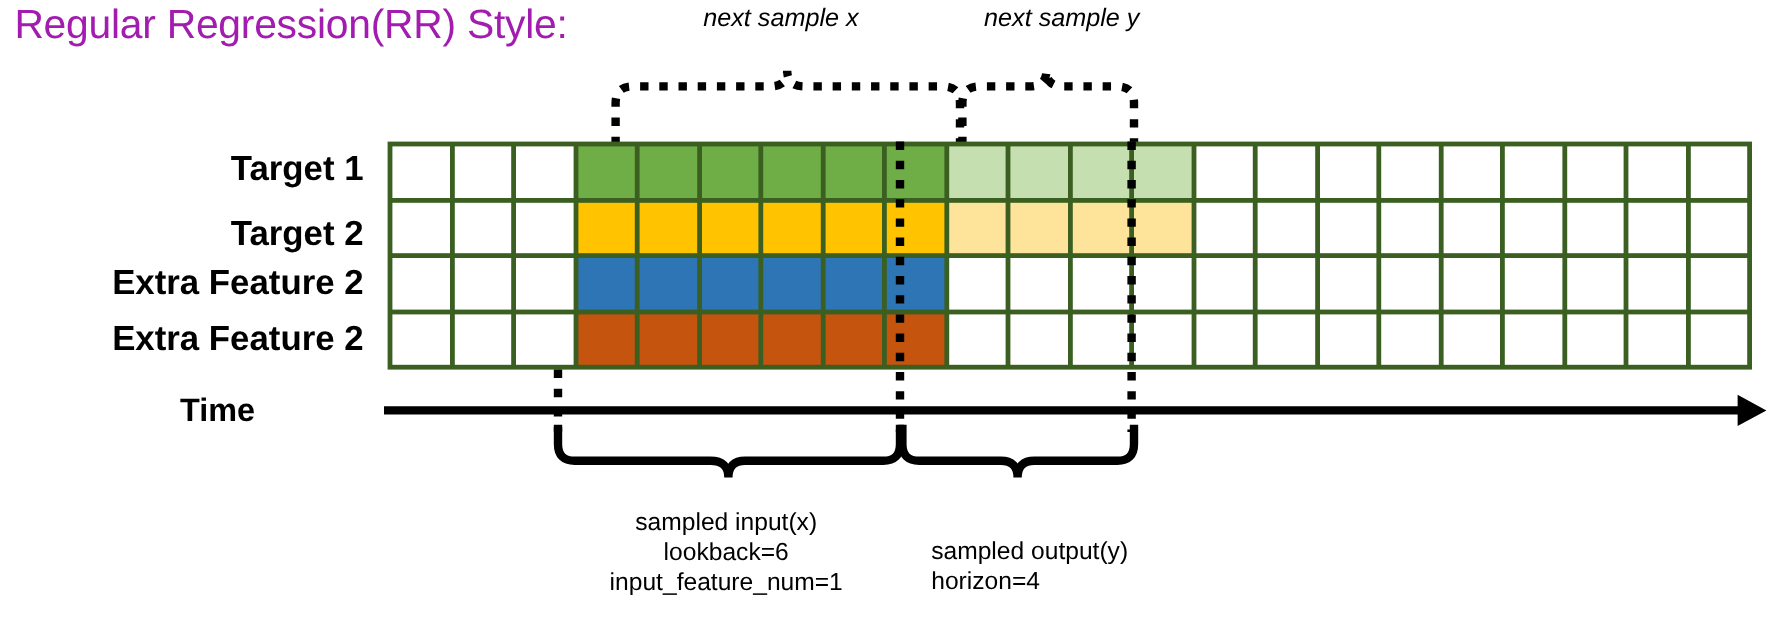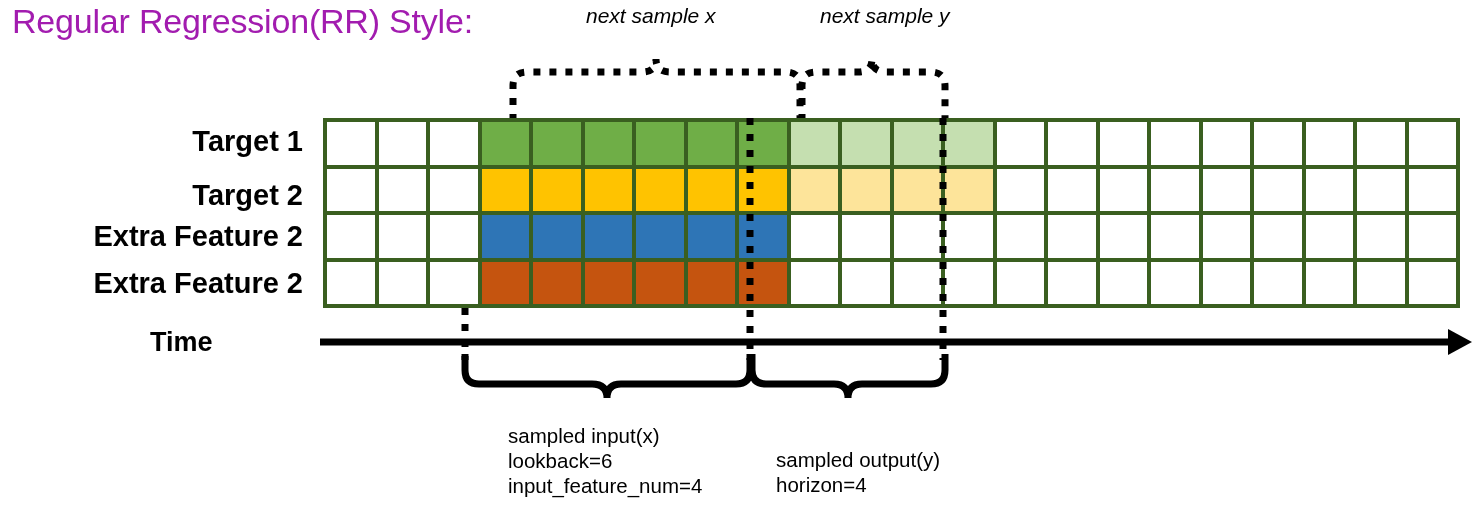--- a/index.html
+++ b/index.html
@@ -76,21 +76,21 @@
 
   
   #bottom-braces{position:absolute;left:450px;top:352px;width:520px;height:60px;}
 
   
   .caption{
     position:absolute;
     font-size:20.5px;color:#000;font-weight:400;
     line-height:25px;white-space:nowrap;
   }
-  #cap-input{left:508px;top:423px;}
+  #cap-input{left:508px;top:423px;text-align:center;}
   #cap-output{left:776px;top:423px;margin-top:24px;}
   .caption div{display:block;}
 </style>
 </head>
 <body>
 
 <div id="stage">
 
   <div id="title">Regular Regression(RR) Style:</div>
 
@@ -226,20 +226,20 @@
 
       <path d="M 15 2 L 15 18 Q 15 32 29 32 L 142 32 Q 157 32 157 46 Q 157 32 171 32 L 286 32 Q 300 32 300 18 L 300 2"></path>
 
       <path d="M 302 2 L 302 18 Q 302 32 316 32 L 384 32 Q 398 32 398 46 Q 398 32 412 32 L 481 32 Q 495 32 495 18 L 495 2"></path>
     </g>
   </svg>
 
   <div class="caption" id="cap-input">
     <div>sampled input(x)</div>
     <div>lookback=6</div>
-    <div>input_feature_num=4</div>
+    <div>input_feature_num=1</div>
   </div>
   <div class="caption" id="cap-output">
     <div>sampled output(y)</div>
     <div>horizon=4</div>
   </div>
 
 </div>
 
 </body></html>

